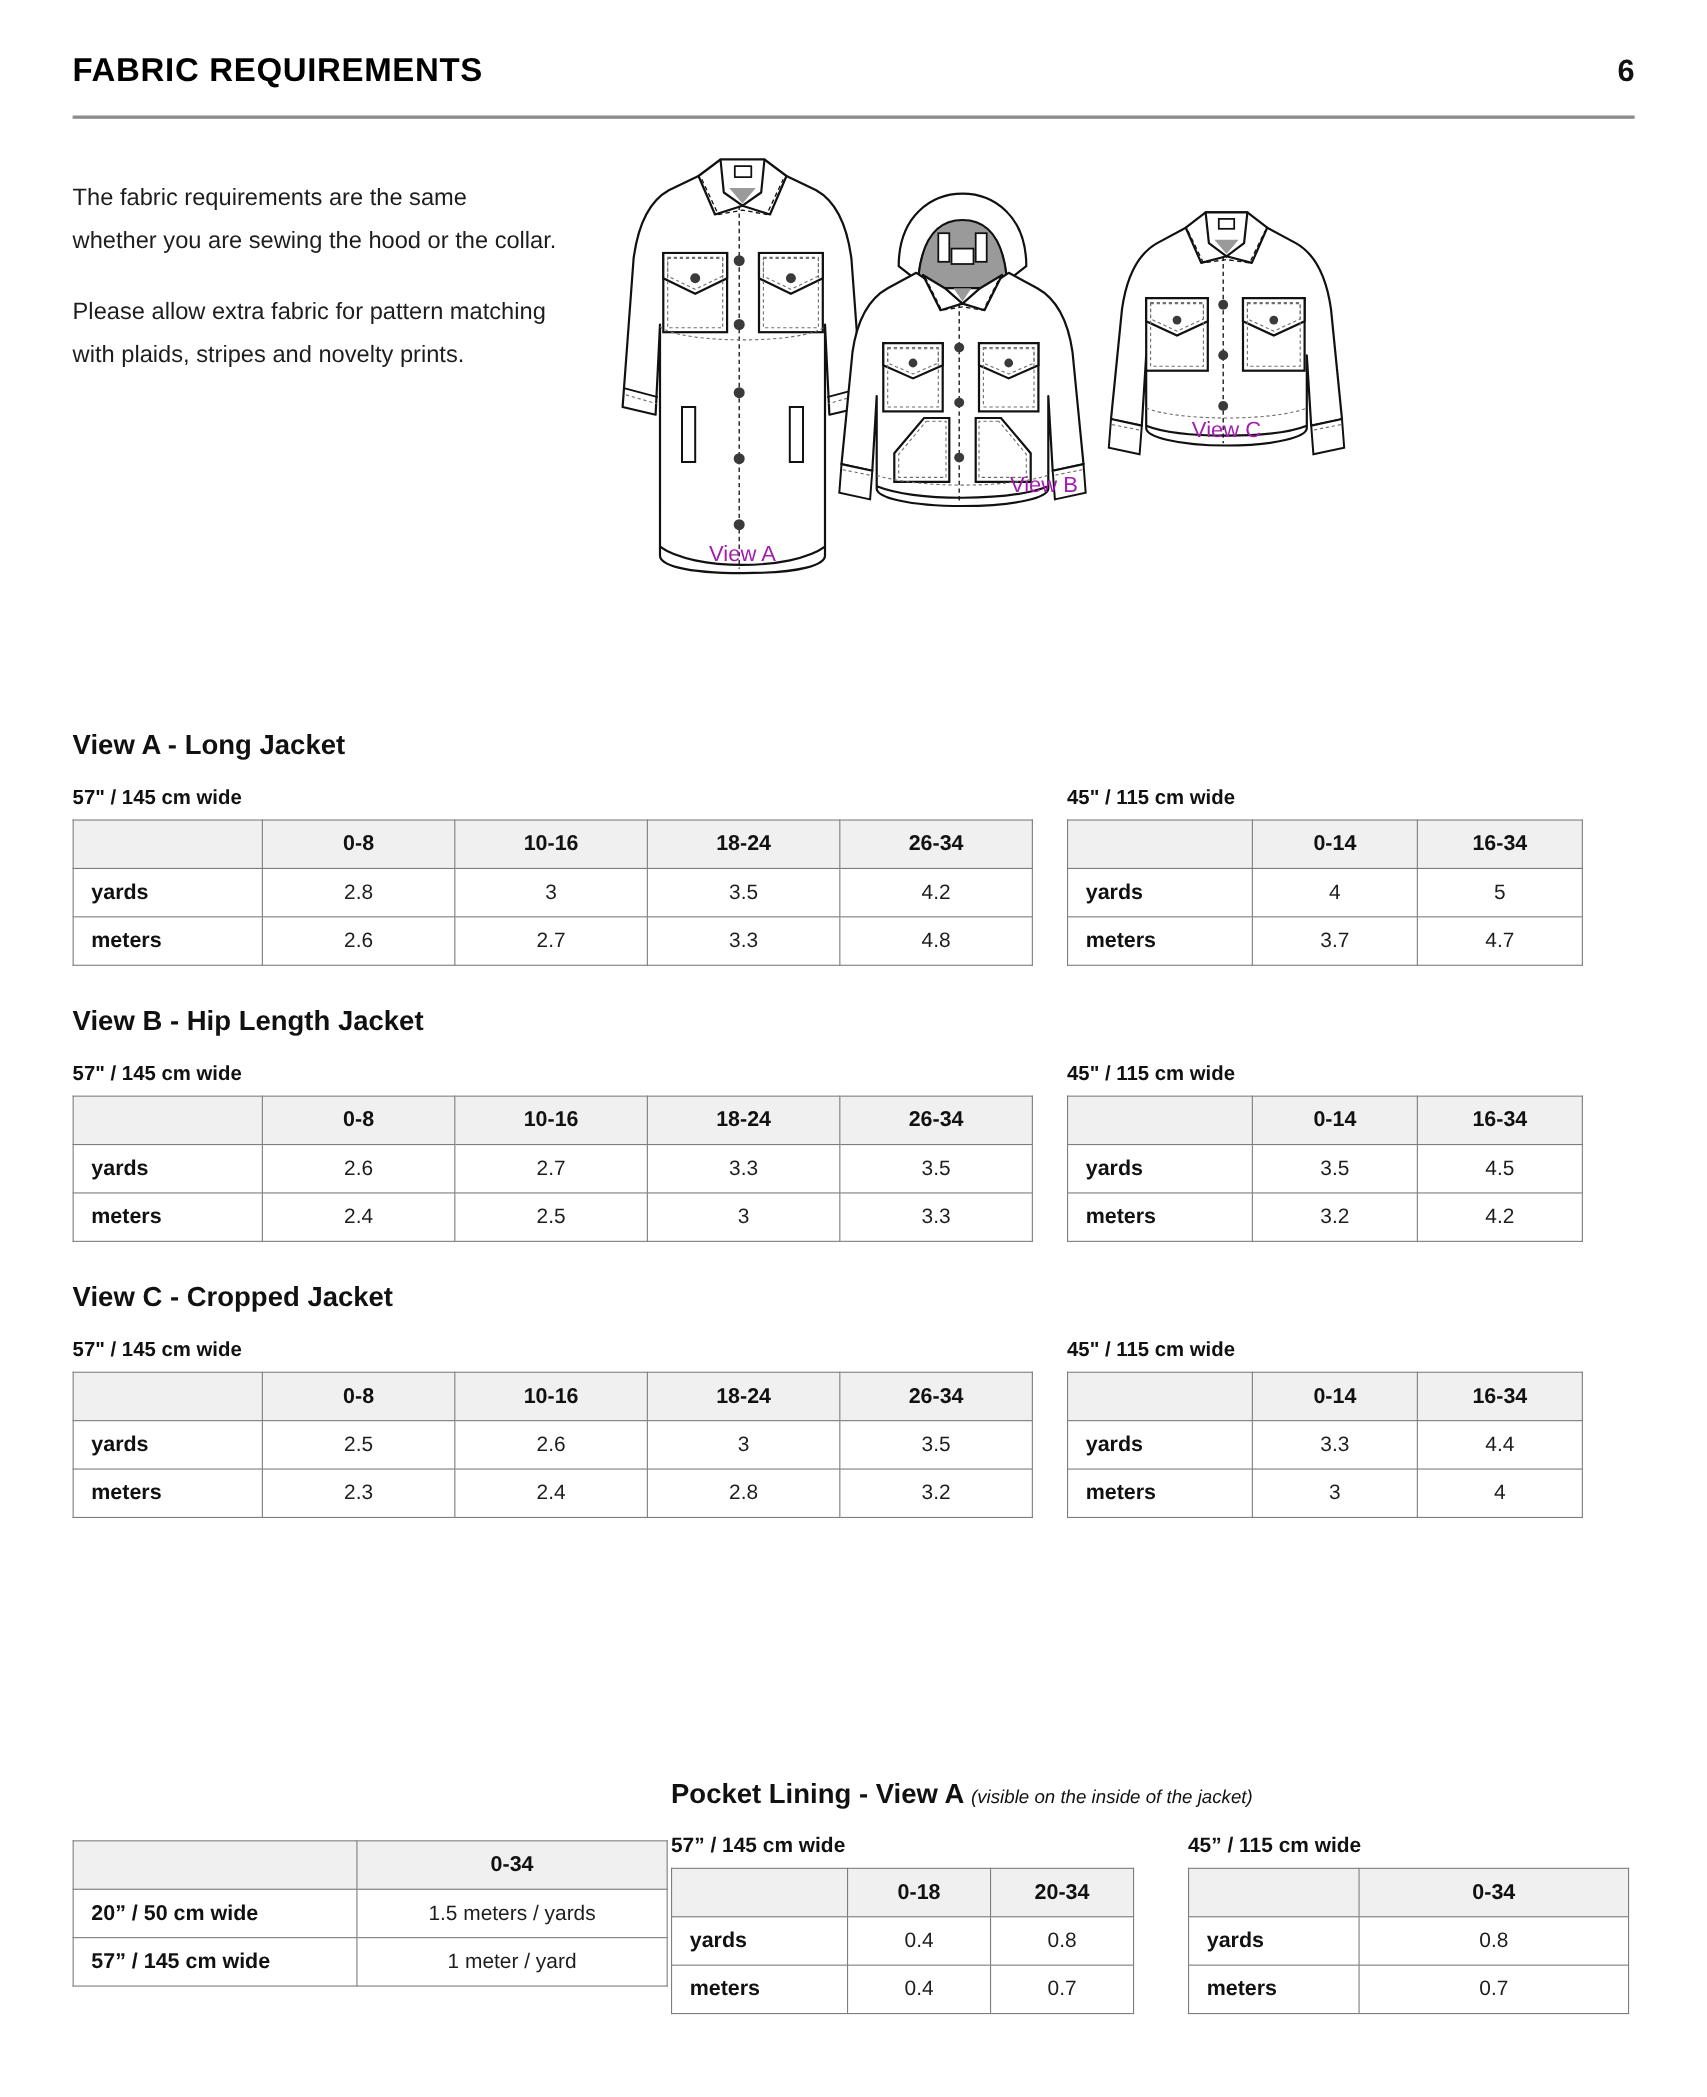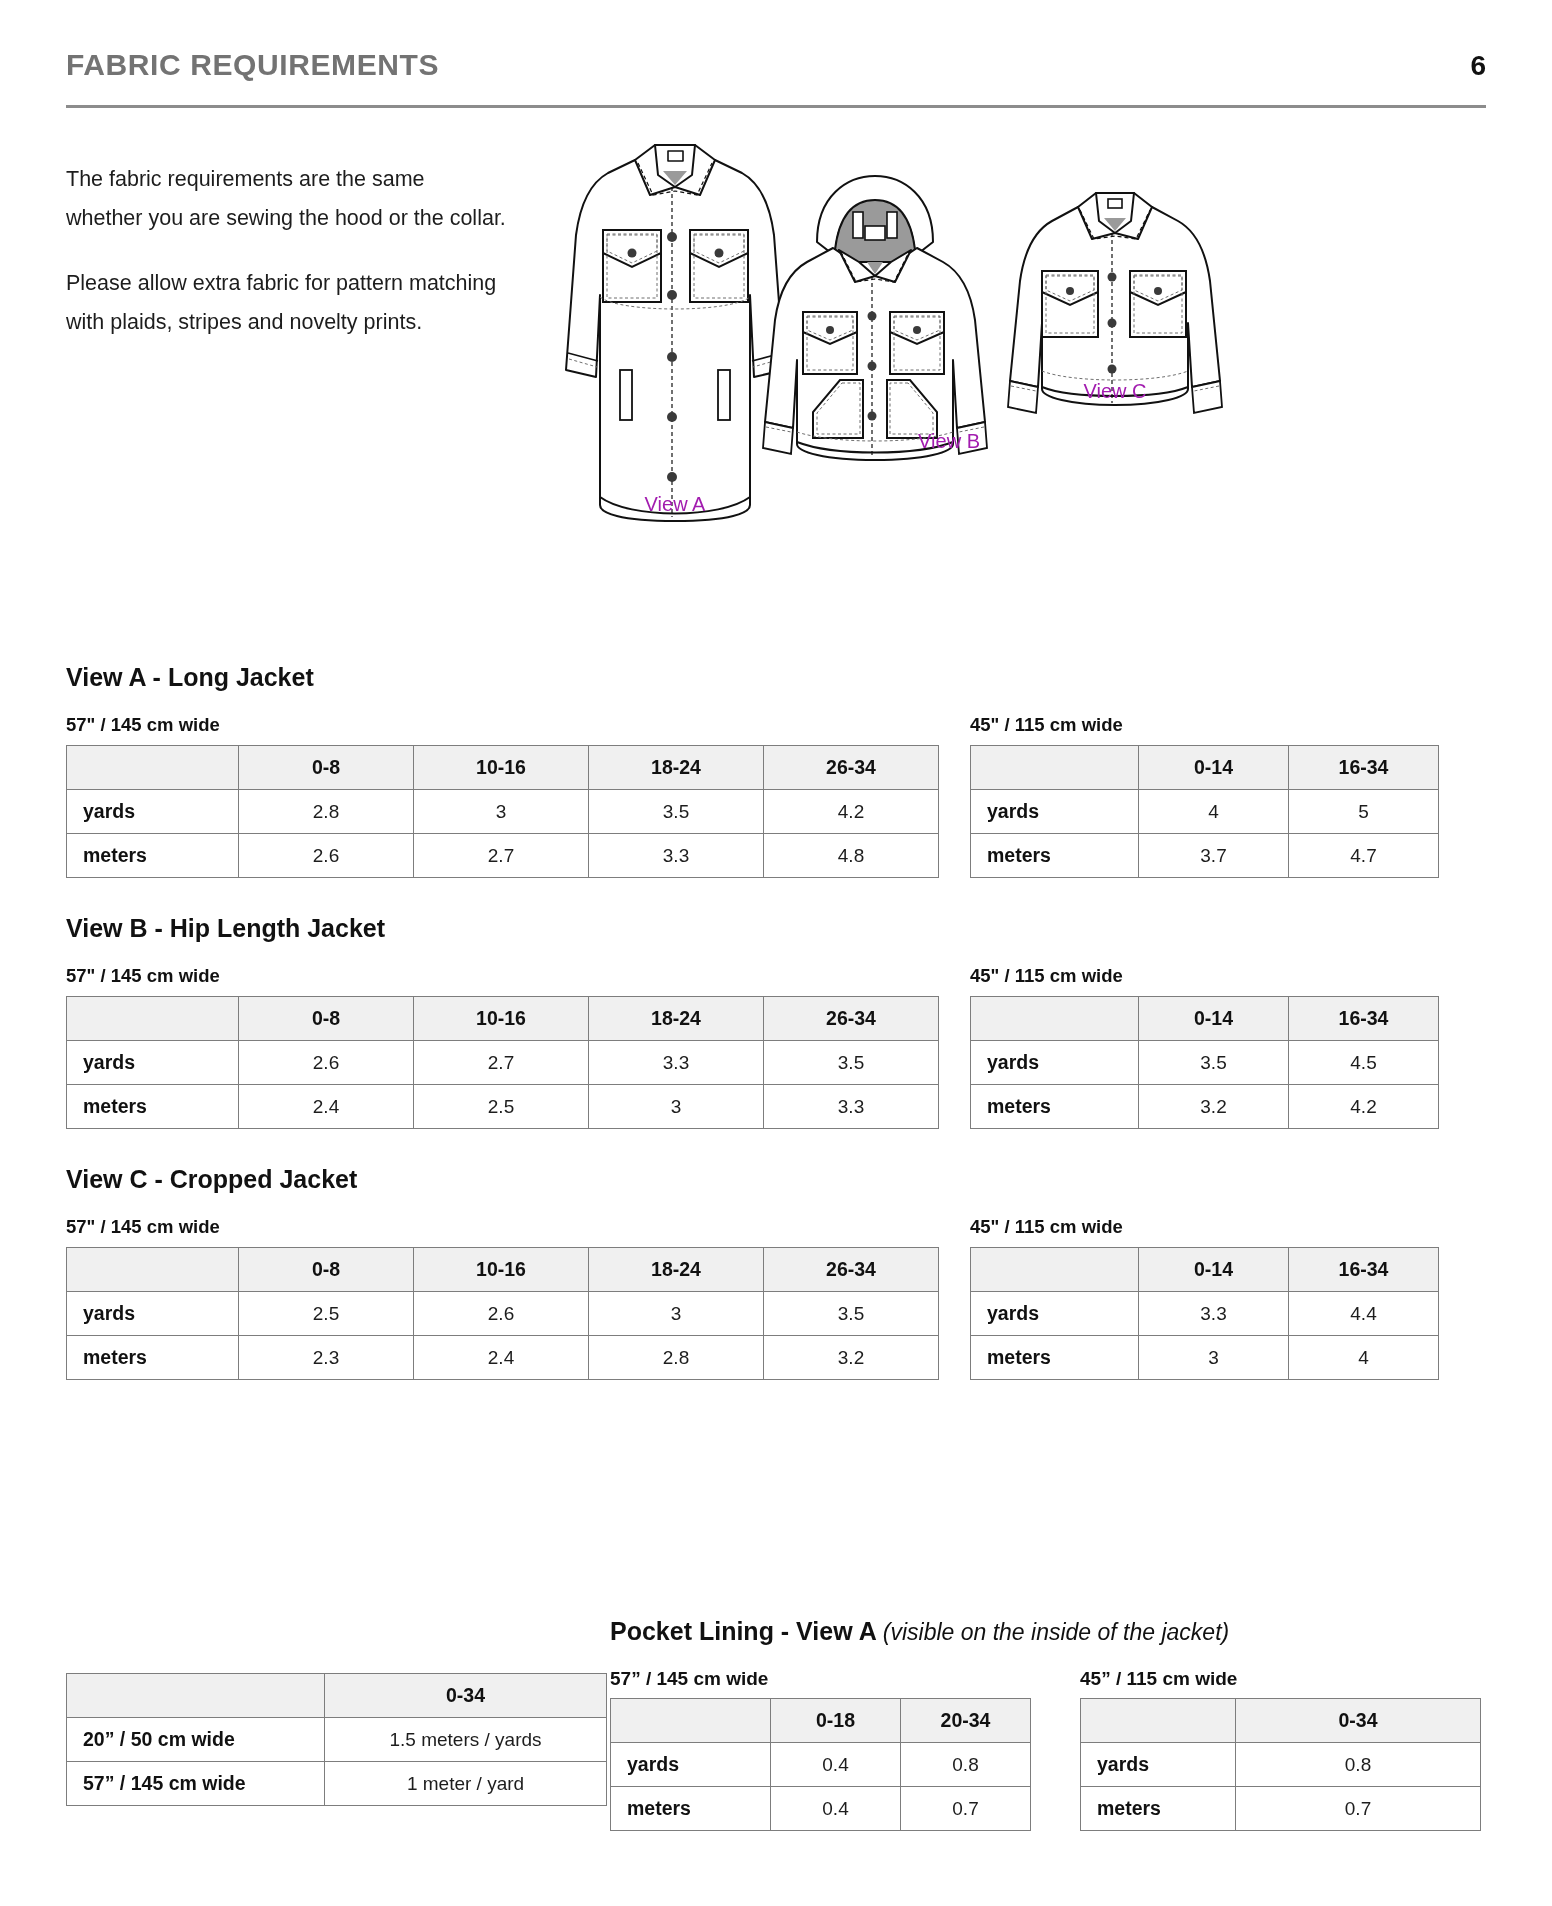--- a/index.html
+++ b/index.html
@@ -30,21 +30,21 @@
     top: 48px;
     width: 1420px;
     display: flex;
     align-items: baseline;
     justify-content: space-between;
   }
   .header-title {
     font-size: 30px;
     font-weight: bold;
     letter-spacing: 0.6px;
-    color: #737373;
+    color: #000000;
   }
   .header-page-num {
     font-size: 28px;
     font-weight: bold;
     color: #111111;
   }
   .header-rule {
     position: absolute;
     left: 66px;
     top: 105px;
@@ -159,21 +159,21 @@
   table.t3 col.c1 { width: 168px; }
   table.t3 col.cx { width: 150px; }
 
   
   .bottom-left-title, .bottom-right-title {
     font-size: 25px;
     font-weight: bold;
     color: #111111;
   }
   .bottom-right-title .note {
-    font-size: 23px;
+    font-size: 17px;
     font-style: italic;
     font-weight: normal;
   }
 
   table.interf { width: 540px; }
   table.interf col.c1 { width: 258px; }
   table.interf col.c2 { width: 282px; }
   table.interf tbody td.rowhead { font-size: 19.5px; }
 
   table.pl3 { width: 420px; }

